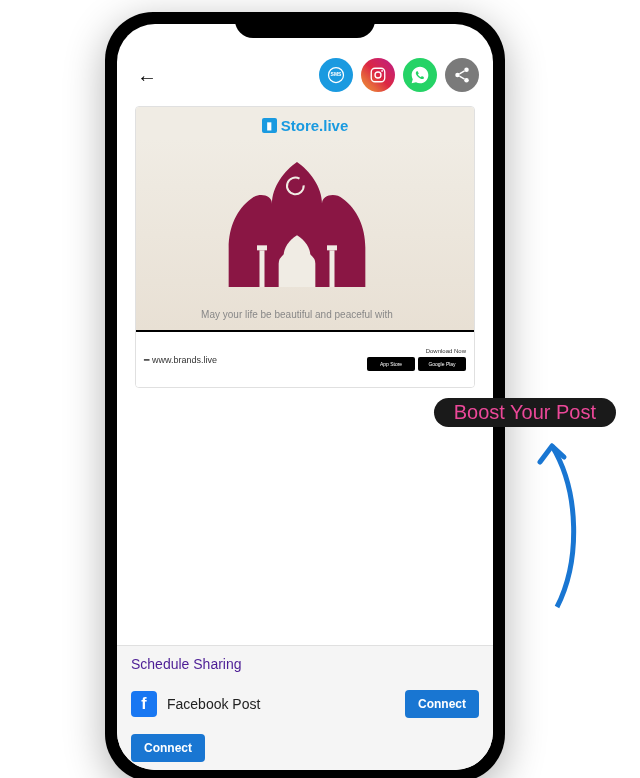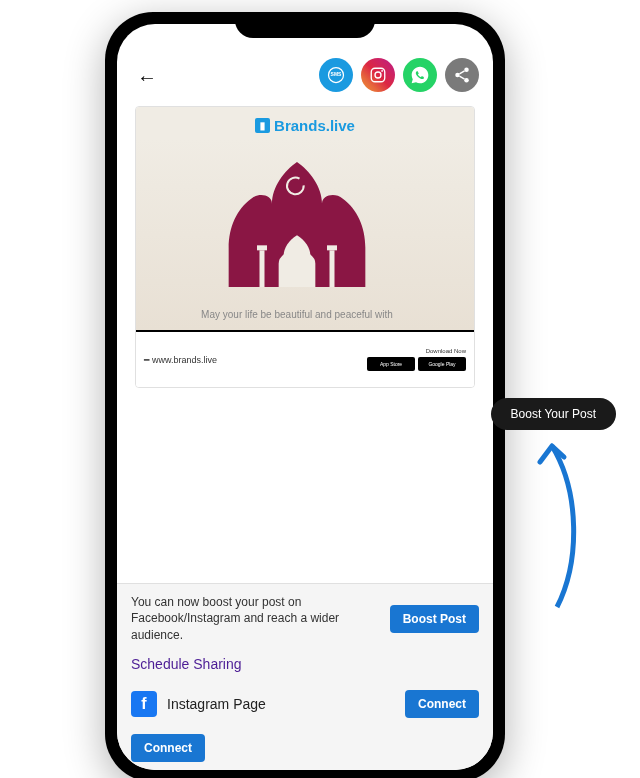--- a/index.html
+++ b/index.html
@@ -223,24 +223,24 @@
     .ig-sq {
       background: linear-gradient(45deg, #f09433, #e6683c, #dc2743, #cc2366, #bc1888);
       border-radius: 7px;
     }
     .social-label { font-size: 14px; color: #222; }
     .tooltip-pill {
       position: absolute;
       right: 24px;
       top: 398px;
       background: #1a1a1a;
-      color: #ffffff;
-      padding: 9px 20px;
+      color: #ec4899;
+      padding: 3px 20px;
       border-radius: 18px;
-      font-size: 12px;
+      font-size: 20px;
       font-weight: 500;
       z-index: 20;
     }
     .arrow-curve {
       position: absolute;
       right: 58px;
       top: 432px;
       width: 80px;
       height: 180px;
       z-index: 19;
@@ -282,21 +282,21 @@
               <path d="M8.6 13.5l6.8 4M8.6 10.5l6.8-4" stroke="#fff" stroke-width="2"></path>
             </svg>
         </div>
       </div>
     </div>
 
     <div class="post-card">
       <div class="card-header">
         <div class="brand-logo">
           <span class="logo-box">▮</span>
-          <span>Brands.live</span>
+          <span>Store.live</span>
         </div>
       </div>
       <div class="card-body">
         <div class="mosque-shape">
           <svg viewBox="0 0 200 180">
             <path d="M100 12 C 115 22, 130 42, 130 62 C 130 52, 145 48, 155 56 C 172 68, 182 90, 182 115 L 182 162 L 18 162 L 18 115 C 18 90, 28 68, 45 56 C 55 48, 70 52, 70 62 C 70 42, 85 22, 100 12 Z" fill="#8a1644"></path>
             <path d="M108 40 a10 10 0 1 1 -5 -8" stroke="#f0ece4" stroke-width="2.5" fill="none"></path>
             <g fill="#f0ece4">
               <rect x="55" y="118" width="6" height="44"></rect>
               <rect x="139" y="118" width="6" height="44"></rect>
@@ -317,30 +317,26 @@
           <div class="download-label">Download Now</div>
           <div class="badges-row">
             <div class="store-badge">App Store</div>
             <div class="store-badge">Google Play</div>
           </div>
         </div>
       </div>
     </div>
 
     <div class="bottom-section">
-      <div class="boost-row">
-        <div class="boost-text">You can now boost your post on Facebook/Instagram and reach a wider audience.</div>
-        <button class="boost-btn">Boost Post</button>
-      </div>
       <div class="schedule-heading">Schedule Sharing</div>
 
       <div class="social-row">
         <div class="social-left">
           <div class="social-icon-sq fb-sq">f</div>
-          <div class="social-label">Instagram Page</div>
+          <div class="social-label">Facebook Post</div>
         </div>
         <button class="connect-btn">Connect</button>
       </div>
 
       <div class="social-row">
         <button class="connect-btn">Connect</button>
       </div>
     </div>
 
   </div>

